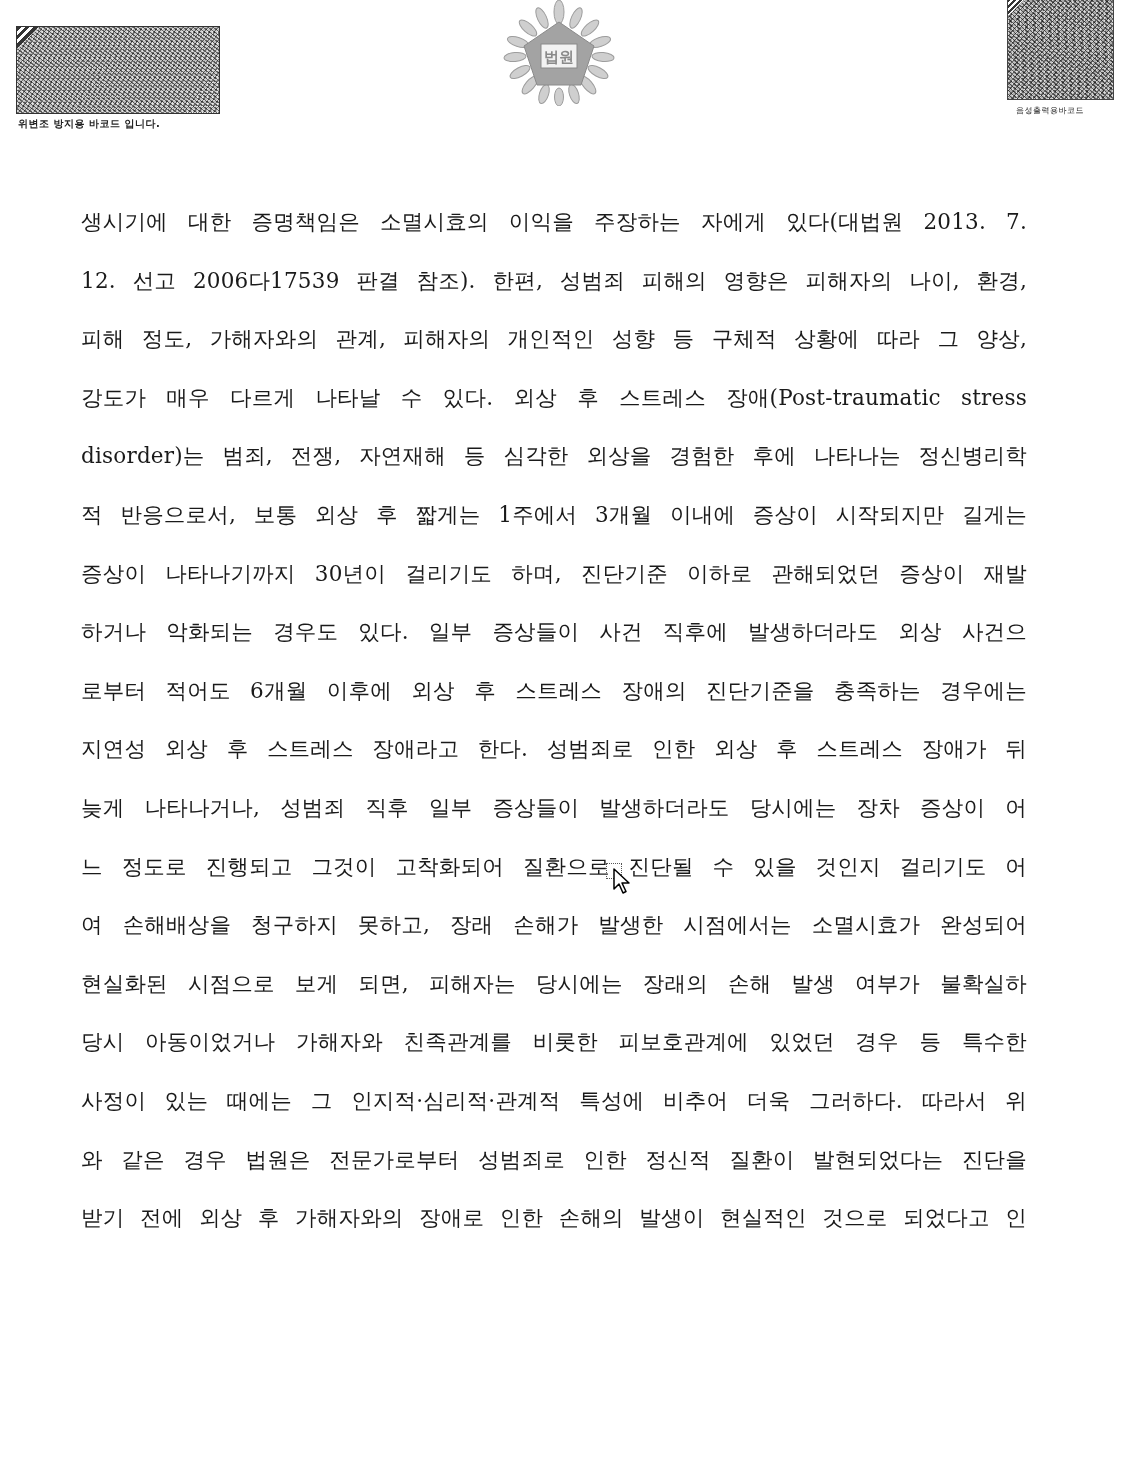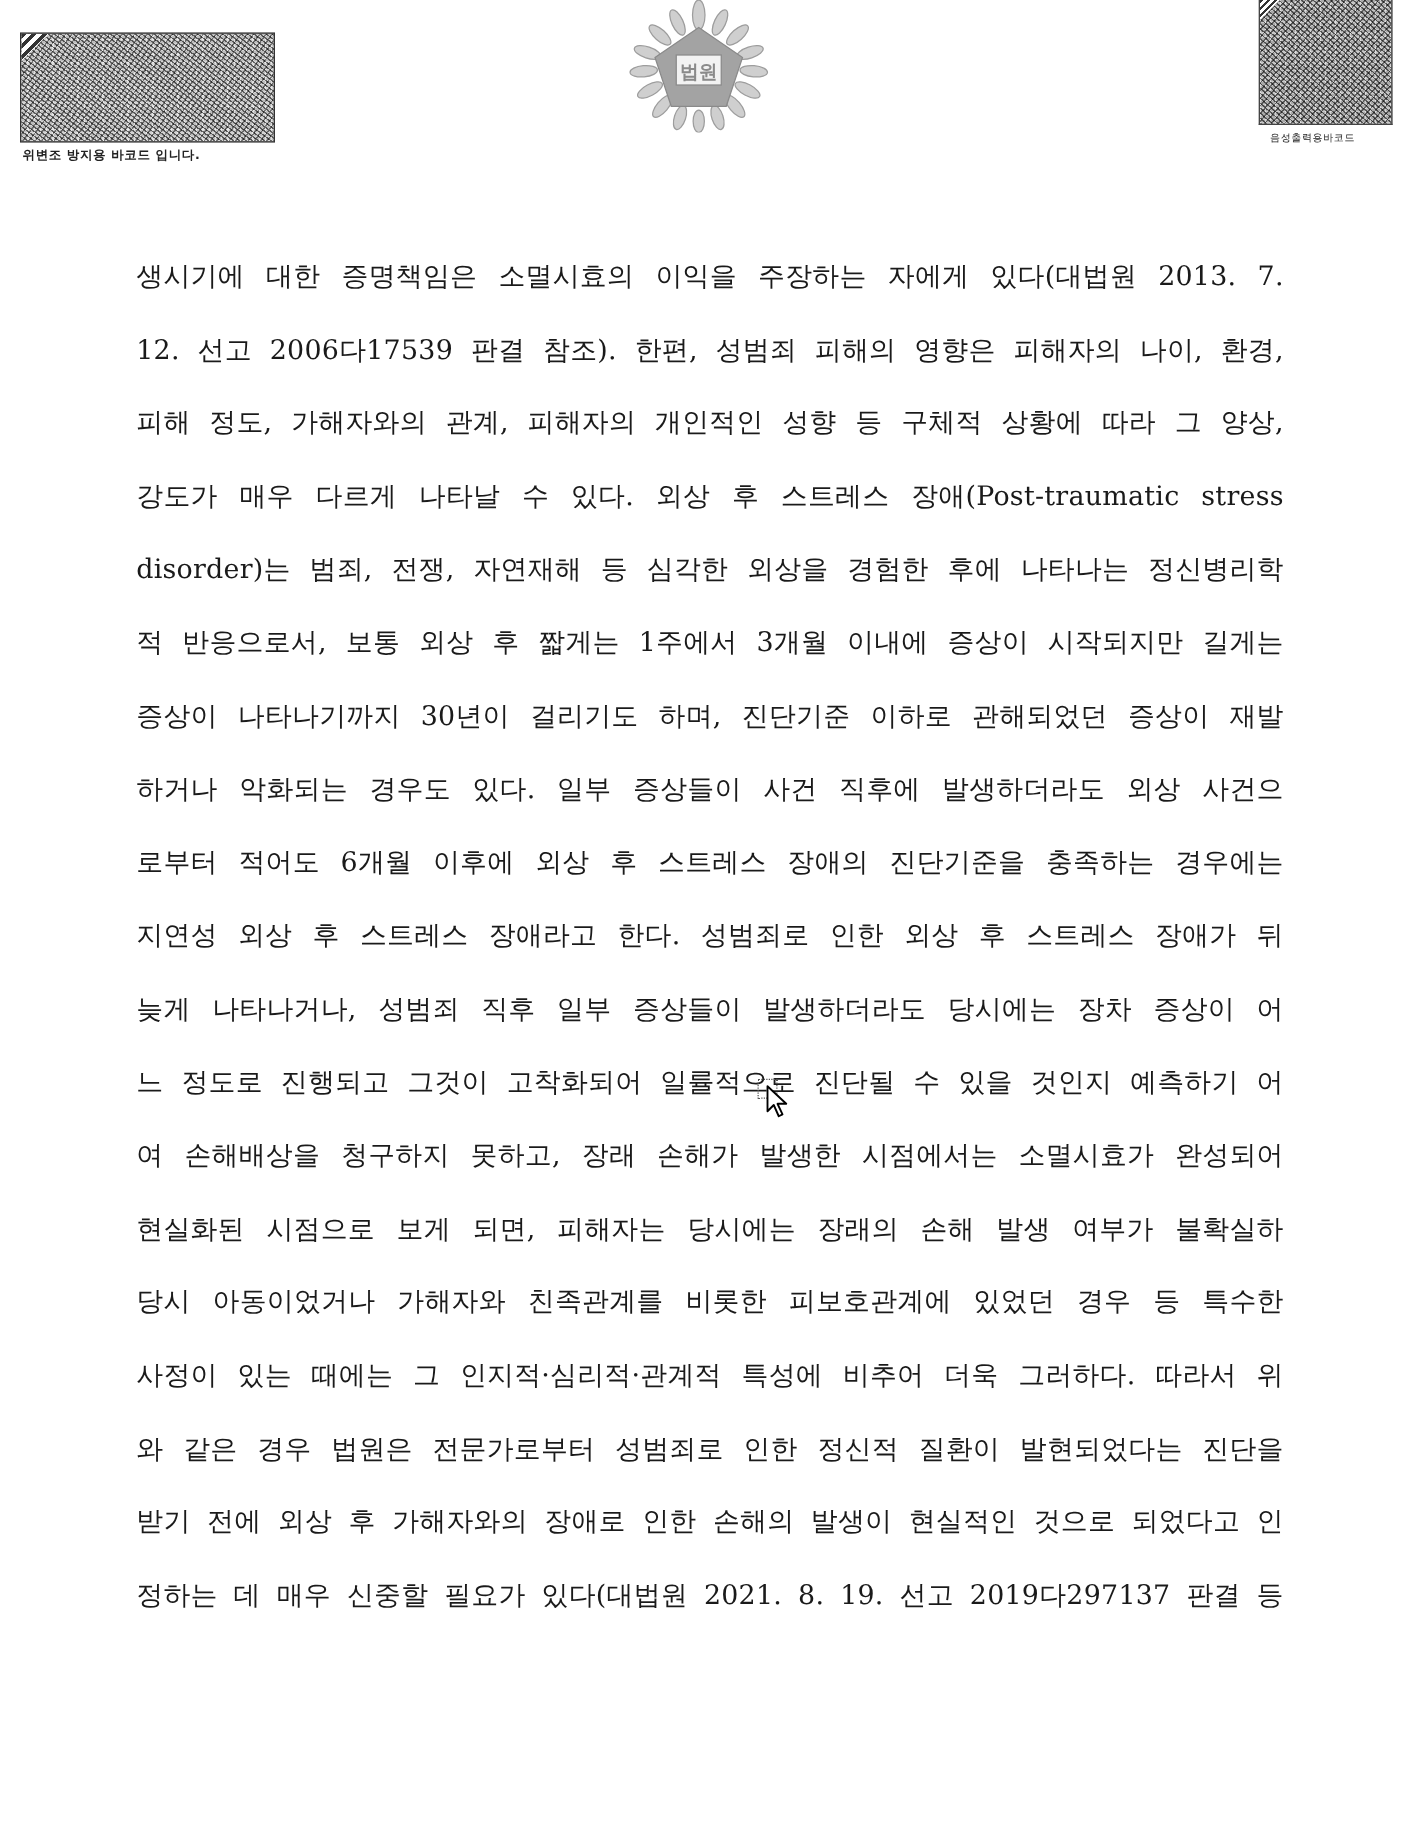--- a/index.html
+++ b/index.html
@@ -99,21 +99,20 @@
     }
     .line {
       height: 58.6px;
       line-height: 48px;
       font-size: 21.5px;
       white-space: nowrap;
       text-align: justify;
       text-align-last: justify;
       letter-spacing: 0.2px;
       word-spacing: 2px;
-      margin-left: 28px;
     }
     .cursor {
       position: absolute;
       left: 612px;
       top: 867px;
       width: 20px;
       height: 30px;
     }
     .selection-box {
       position: absolute;
@@ -167,26 +166,25 @@
   <div class="line">12. 선고 2006다17539 판결 참조). 한편, 성범죄 피해의 영향은 피해자의 나이, 환경,</div>
   <div class="line">피해 정도, 가해자와의 관계, 피해자의 개인적인 성향 등 구체적 상황에 따라 그 양상,</div>
   <div class="line">강도가 매우 다르게 나타날 수 있다. 외상 후 스트레스 장애(Post-traumatic stress</div>
   <div class="line">disorder)는 범죄, 전쟁, 자연재해 등 심각한 외상을 경험한 후에 나타나는 정신병리학</div>
   <div class="line">적 반응으로서, 보통 외상 후 짧게는 1주에서 3개월 이내에 증상이 시작되지만 길게는</div>
   <div class="line">증상이 나타나기까지 30년이 걸리기도 하며, 진단기준 이하로 관해되었던 증상이 재발</div>
   <div class="line">하거나 악화되는 경우도 있다. 일부 증상들이 사건 직후에 발생하더라도 외상 사건으</div>
   <div class="line">로부터 적어도 6개월 이후에 외상 후 스트레스 장애의 진단기준을 충족하는 경우에는</div>
   <div class="line">지연성 외상 후 스트레스 장애라고 한다. 성범죄로 인한 외상 후 스트레스 장애가 뒤</div>
   <div class="line">늦게 나타나거나, 성범죄 직후 일부 증상들이 발생하더라도 당시에는 장차 증상이 어</div>
-  <div class="line">느 정도로 진행되고 그것이 고착화되어 일률적으로 진단될 수 있을 것인지 예측하기 어</div>
+  <div class="line">느 정도로 진행되고 그것이 고착화되어 질환으로 진단될 수 있을 것인지 걸리기도 어</div>
   <div class="line">여 손해배상을 청구하지 못하고, 장래 손해가 발생한 시점에서는 소멸시효가 완성되어</div>
   <div class="line">현실화된 시점으로 보게 되면, 피해자는 당시에는 장래의 손해 발생 여부가 불확실하</div>
   <div class="line">당시 아동이었거나 가해자와 친족관계를 비롯한 피보호관계에 있었던 경우 등 특수한</div>
   <div class="line">사정이 있는 때에는 그 인지적·심리적·관계적 특성에 비추어 더욱 그러하다. 따라서 위</div>
   <div class="line">와 같은 경우 법원은 전문가로부터 성범죄로 인한 정신적 질환이 발현되었다는 진단을</div>
   <div class="line">받기 전에 외상 후 가해자와의 장애로 인한 손해의 발생이 현실적인 것으로 되었다고 인</div>
-  <div class="line">정하는 데 매우 신중할 필요가 있다(대법원 2021. 8. 19. 선고 2019다297137 판결 등</div>
 </div>
 
 <div class="selection-box"></div>
 <svg class="cursor" viewBox="0 0 20 30" xmlns="http://www.w3.org/2000/svg">
   <path d="M2 2 L2 22 L7 17 L11 26 L14 24.5 L10 16 L17 16 Z" fill="#ffffff" stroke="#000000" stroke-width="1.5" stroke-linejoin="round"></path>
 </svg>
 
 </body></html>

